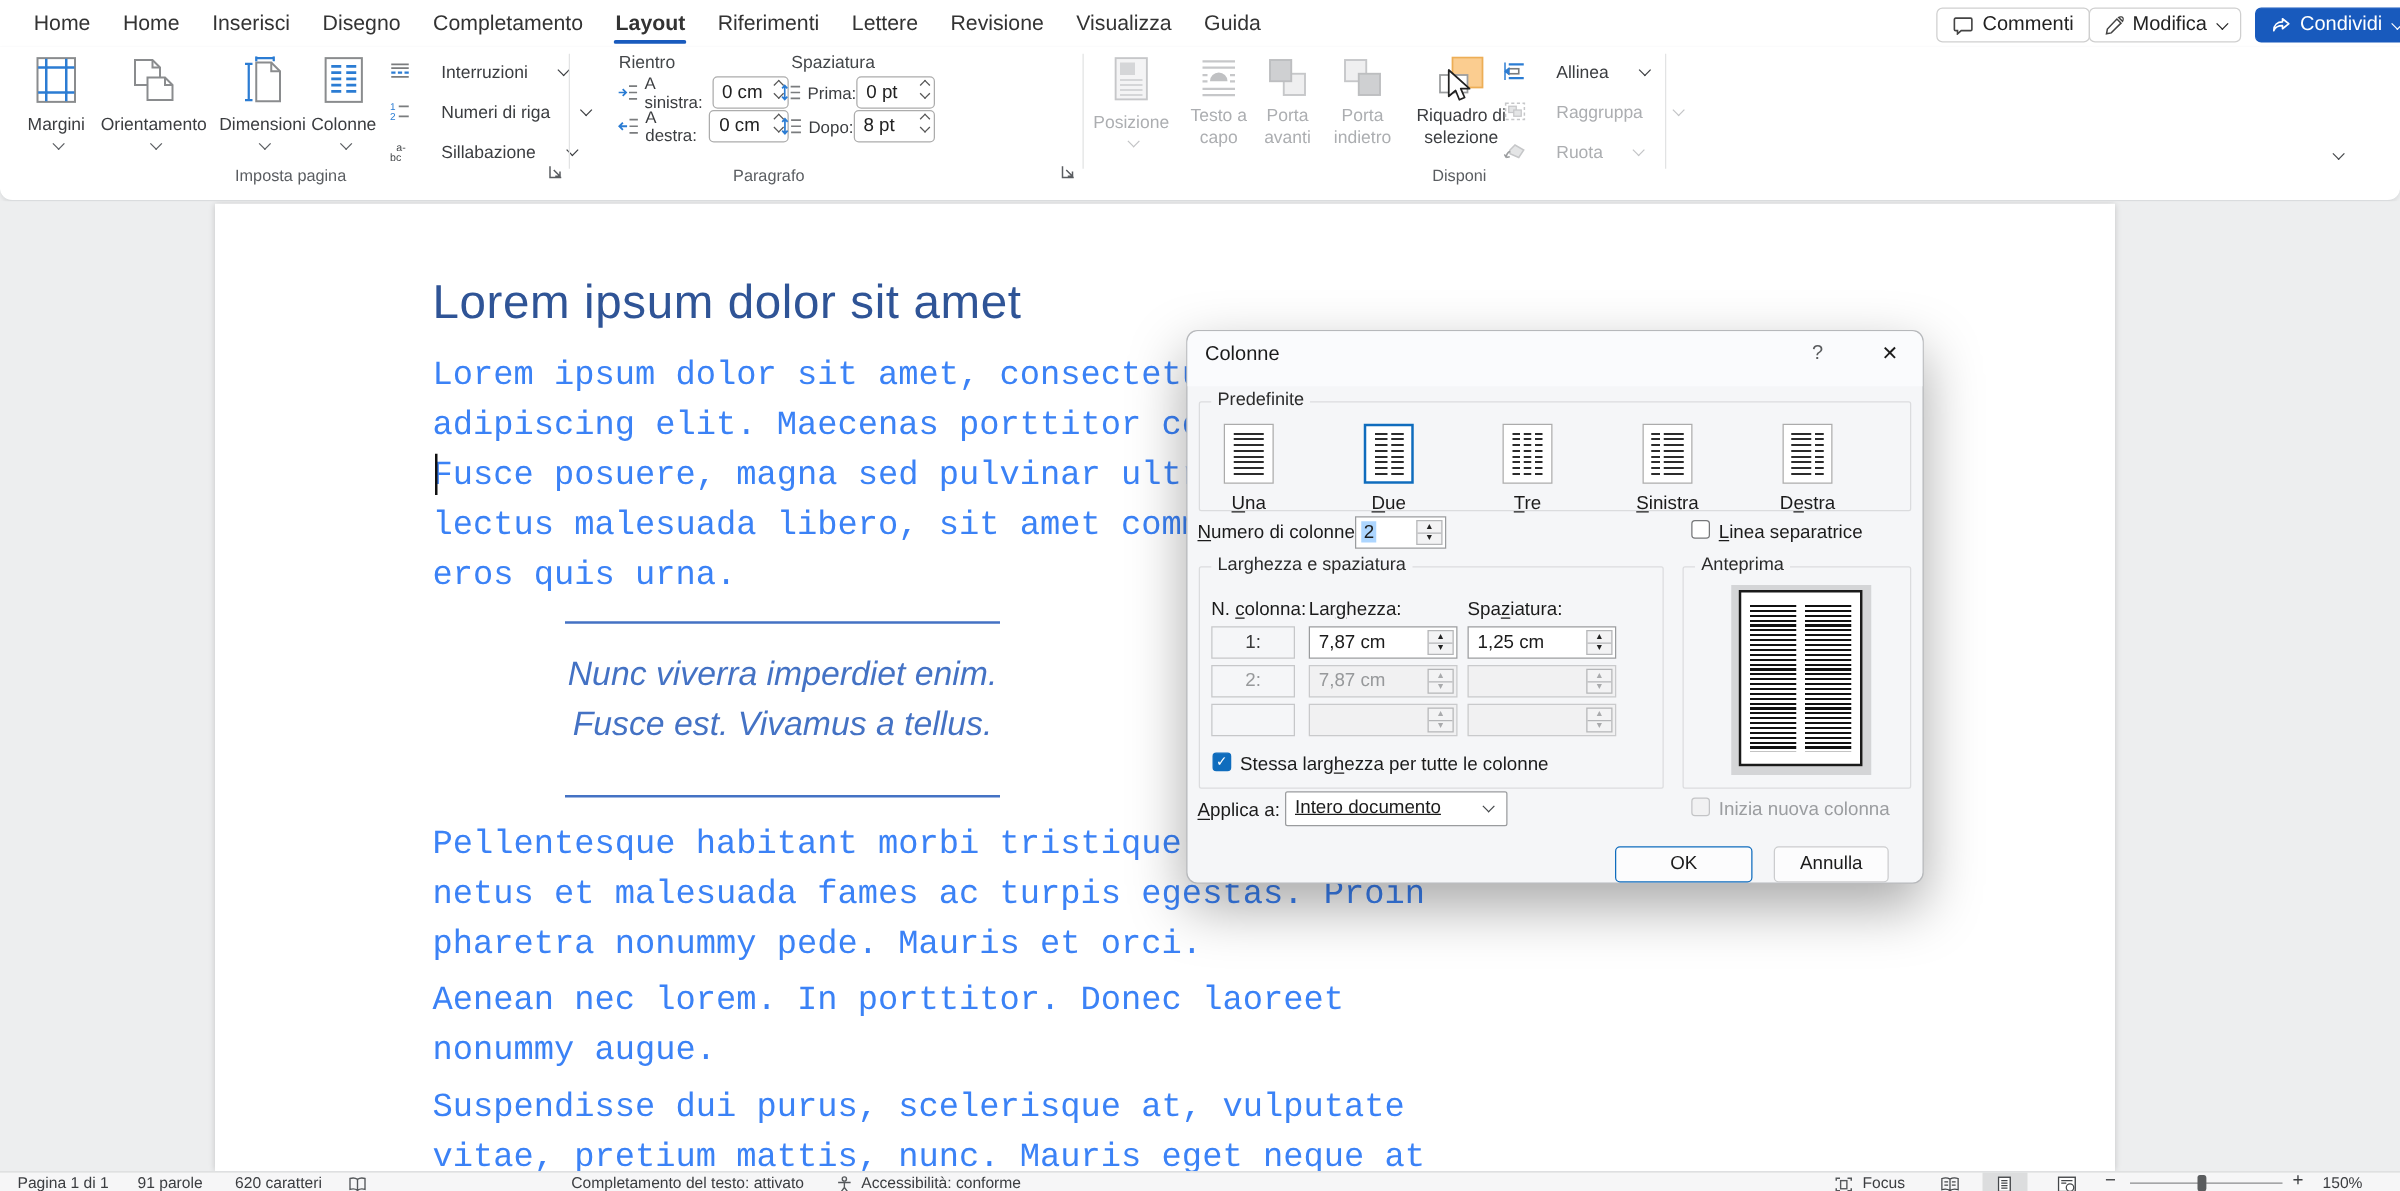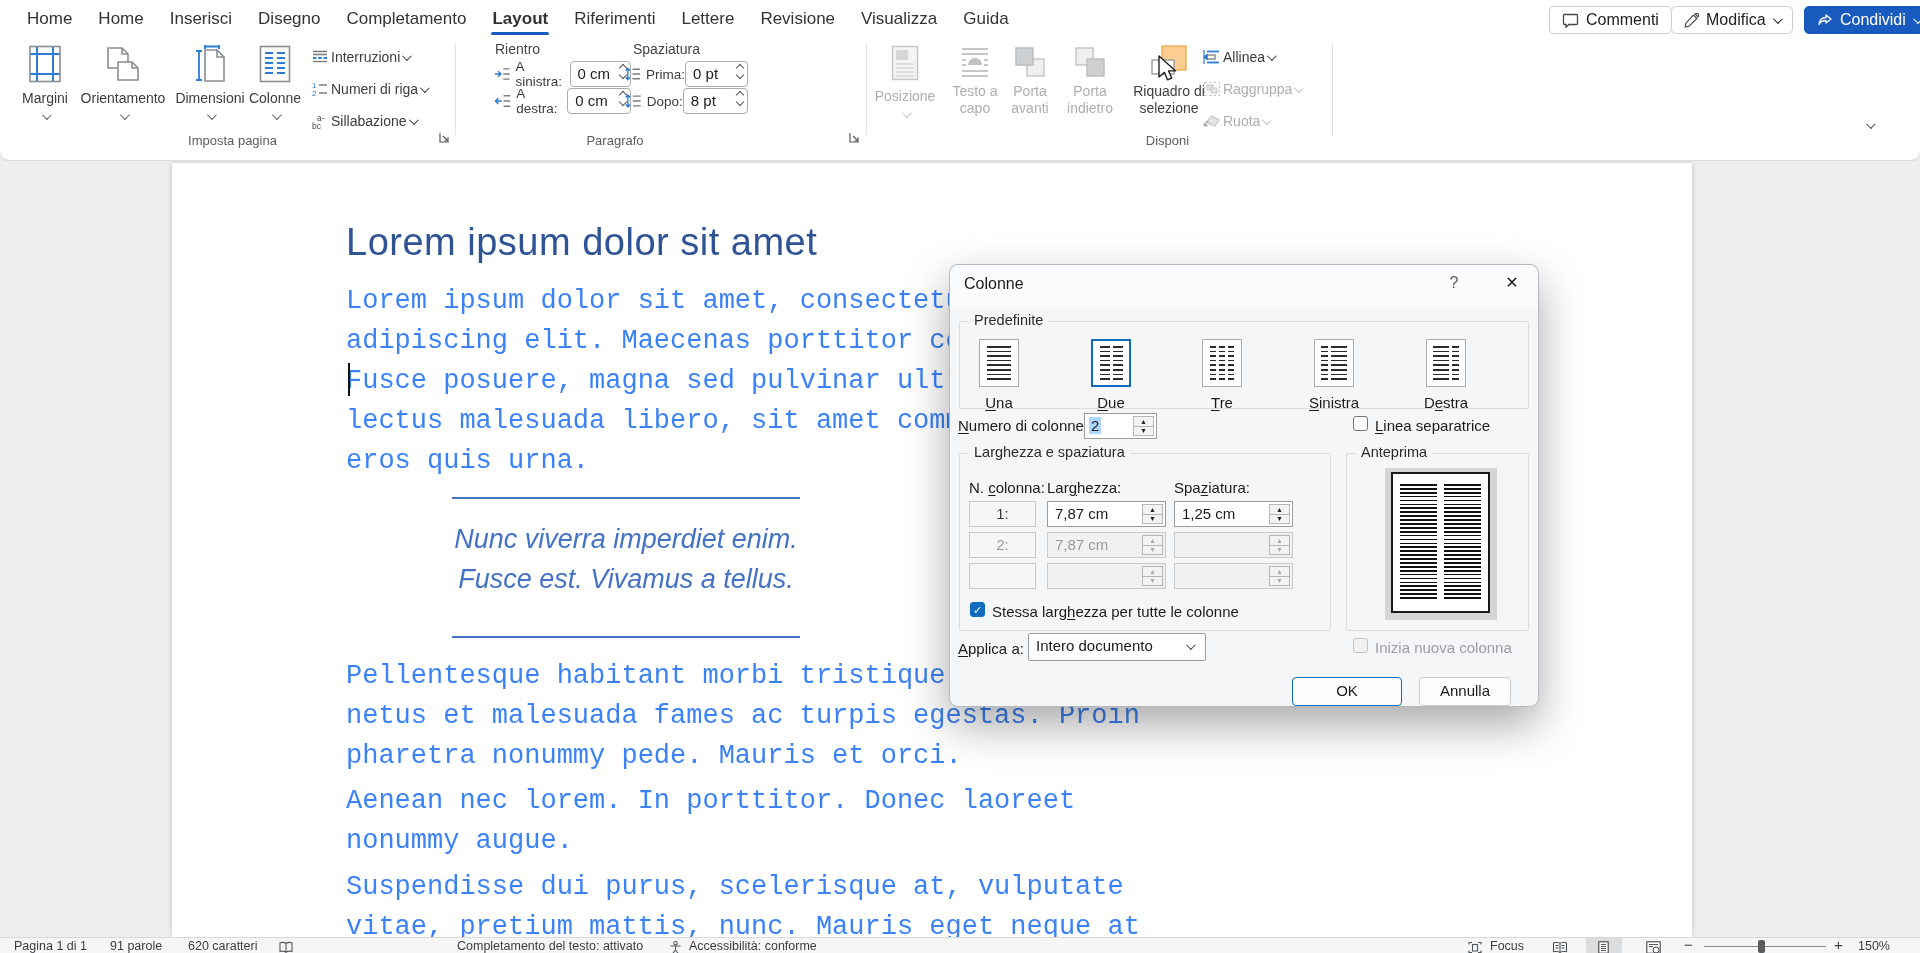--- a/index.html
+++ b/index.html
@@ -21,21 +21,21 @@
 
   
   #ribbon { position:absolute; left:0; top:37px; width:1920px; height:124px; background:#FFFFFF; border-bottom:1px solid #DADCDE; border-radius:0 0 10px 10px; box-shadow:0 2px 3px rgba(0,0,0,0.06); }
   .rsep { position:absolute; top:6px; width:1px; height:92px; background:#E2E3E4; }
   .grp-label { position:absolute; top:96px; font-size:13px; color:#5A5D61; text-align:center; }
   .launcher { position:absolute; top:94px; width:14px; height:14px; color:#5A5D61; }
   .bigbtn { position:absolute; top:4px; width:90px; text-align:center; }
   .bigbtn .bicon { display:inline-block; margin-top:4px; }
   .bigbtn .blabel { display:block; font-size:14px; color:#3B3D40; margin-top:3px; }
   .bigbtn .chev { margin-top:4px; color:#5A5D61; }
-  .minirow { position:absolute; display:flex; align-items:center; gap:2px; font-size:14px; color:#3B3D40; height:22px; }
+  .minirow { position:absolute; display:flex; align-items:center; gap:24px; font-size:14px; color:#3B3D40; height:22px; }
   .minirow.disabled { color:#ACAEB1; }
   .rfield { position:absolute; display:flex; align-items:center; font-size:13.5px; color:#3B3D40; height:26px; }
   .rspin { margin-left:auto; width:66px; height:26px; border:1px solid #ACACAC; border-radius:4px; background:#fff; position:relative; font-size:15px; color:#222; padding:3px 0 0 7px; }
   .rspin .updn { position:absolute; right:4px; top:3px; display:flex; flex-direction:column; gap:4px; color:#555; }
   .rspin .updn i { display:block; width:6px; height:6px; border-right:1.3px solid currentColor; border-bottom:1.3px solid currentColor; }
   .rspin .updn i.u { transform:rotate(-135deg); }
   .rspin .updn i.d { transform:rotate(45deg); margin-top:-3px; }
   .sublabel { position:absolute; top:4px; font-size:14px; color:#44474A; }
   .lbl2 { white-space:pre-line; text-align:center; font-size:14px; line-height:17px; color:#3B3D40; display:block; }
   .lbl2.disabled { color:#ACAEB1; }
@@ -478,21 +478,21 @@
     <span class="glabel">Anteprima</span>
     <div id="pv-mat">
       <div id="pv-page">
         <div class="pv-col"></div>
           <div class="pv-col"></div>
       </div>
     </div>
   </div>
 
   <div class="dlabel" style="left:8px;top:375px;"><u>A</u>pplica a:</div>
-  <div class="dinput" style="left:78px;top:368px;width:178px;height:28px;border-radius:2px;">
+  <div class="dinput" style="left:78px;top:368px;width:178px;height:28px;border-radius:2px;text-decoration:underline;">
     <span>Intero documento</span>
     <i class="chev" style="position:absolute;right:12px;top:9px;color:#44474A;"></i>
   </div>
   <div class="dcheck disabled" style="left:403px;top:373px;"></div>
   <div class="dlabel disabled" style="left:425px;top:374px;">Inizia nuova colonna</div>
 
   <div class="dbtn default" style="left:342px;top:412px;width:110px;">OK</div>
   <div class="dbtn" style="left:469px;top:412px;width:92px;">Annulla</div>
 </div>
 

